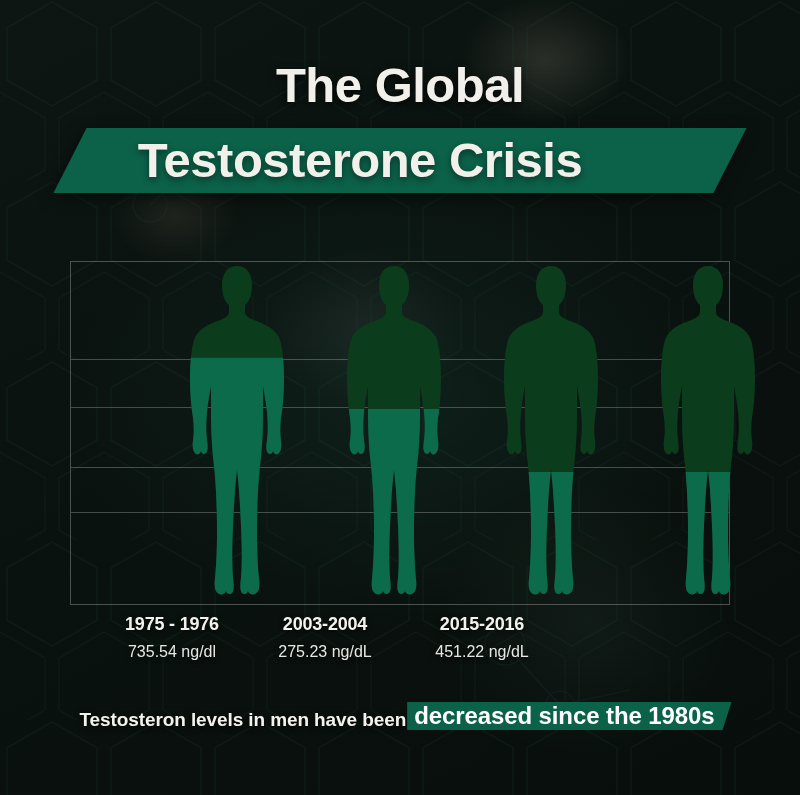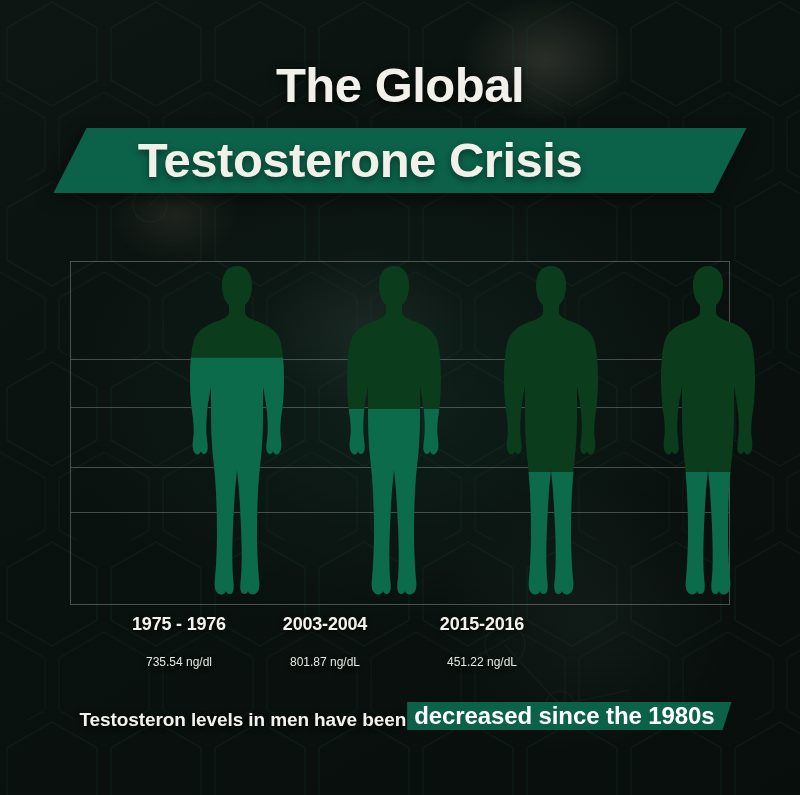--- a/index.html
+++ b/index.html
@@ -102,23 +102,23 @@
     position:absolute; top:0; width:180px; text-align:center;
   }
   .label-period{
     color:#f4f2ec;
     font-size:18px;
     font-weight:bold;
     letter-spacing:-0.2px;
     text-shadow:0 2px 5px rgba(0,0,0,0.6);
   }
   .label-value{
-    margin-top:20px;
+    margin-top:8px;
     color:#e6e7e2;
-    font-size:12px;
+    font-size:16px;
     font-weight:normal;
     text-shadow:0 2px 5px rgba(0,0,0,0.6);
   }
 
   
   .footer{
     position:absolute;
     left:0; top:702px; width:800px;
     text-align:center;
     white-space:nowrap;
@@ -311,27 +311,27 @@
             <rect x="0" y="0" width="112" height="341" fill="#0b3d1d"></rect>
             <rect x="0" y="208" width="112" height="133" fill="#0c6b4a"></rect>
           </g>
         </svg>
       </div>
 
     </div>
   </div>
 
   <div class="labels">
-    <div class="label-col" style="left:19px;">
+    <div class="label-col" style="left:12px;">
       <div class="label-period">1975 - 1976</div>
       <div class="label-value">735.54 ng/dl</div>
     </div>
     <div class="label-col" style="left:165px;">
       <div class="label-period">2003-2004</div>
-      <div class="label-value">801.87 ng/dL</div>
+      <div class="label-value">275.23 ng/dL</div>
     </div>
     <div class="label-col" style="left:322px;">
       <div class="label-period">2015-2016</div>
       <div class="label-value">451.22 ng/dL</div>
     </div>
   </div>
 
   <div class="footer">
     <span class="footer-text">Testosteron levels in men have been</span><span class="footer-highlight-wrap"><span class="footer-hl-bg"></span><span class="footer-highlight">decreased since the 1980s</span></span>
   </div>

